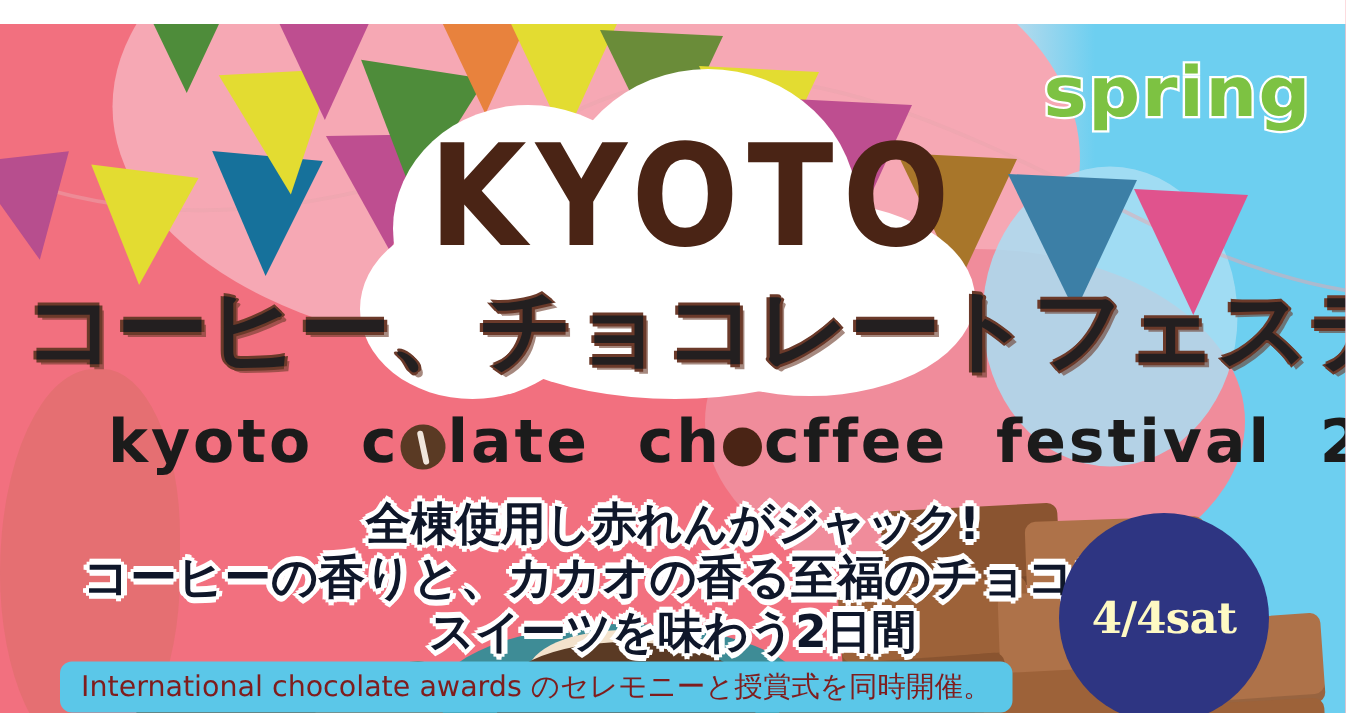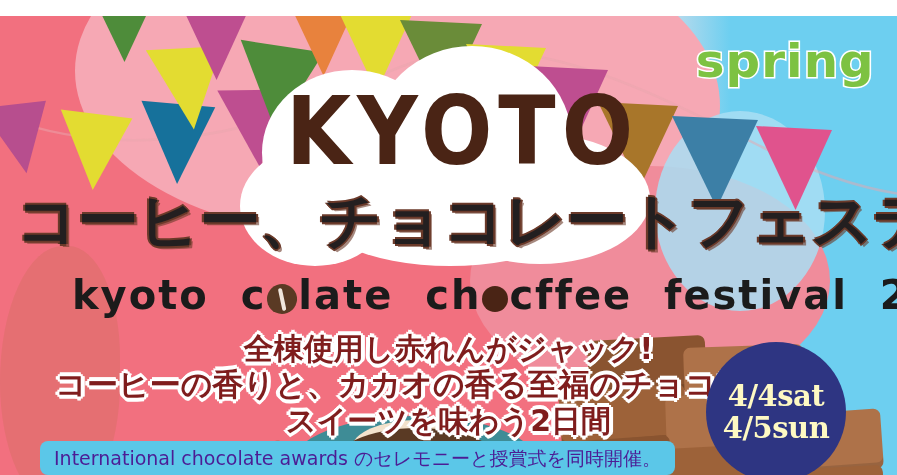--- a/index.html
+++ b/index.html
@@ -177,40 +177,40 @@
   .en-title .dot{
     display:inline-block;width:26px;height:26px;
     background:#4A2415;border-radius:50%;
     position:relative;top:3px;margin:0 1px;
   }
 
   .pinkline{
     position:absolute;left:0;width:897px;text-align:center;
     font-family:"DejaVu Sans",sans-serif;
     font-weight:900;
-    color:#7f1d1d;
+    color:#0f172a;
     white-space:nowrap;
     text-shadow:
       3px 0 0 #fff, -3px 0 0 #fff, 0 3px 0 #fff, 0 -3px 0 #fff,
       2px 2px 0 #fff, -2px 2px 0 #fff, 2px -2px 0 #fff, -2px -2px 0 #fff,
       4px 0 0 #fff, -4px 0 0 #fff, 0 4px 0 #fff, 0 -4px 0 #fff;
   }
   .pl1{top:313px;font-size:30px;}
   .pl2{top:348px;font-size:31px;}
   .pl3{top:385px;font-size:30px;}
 
   .banner{
     position:absolute;left:40px;top:425px;
     height:34px;line-height:34px;
     padding:0 14px;
     background:#5BC7E8;
     border-radius:8px;
     font-family:"DejaVu Sans",sans-serif;
     font-size:19px;font-weight:400;
-    color:#4c1d95;
+    color:#7f1d1d;
     white-space:nowrap;
   }
 
   .datecircle{
     position:absolute;left:706px;top:326px;
     width:140px;height:140px;border-radius:50%;
     background:#2E3582;
     color:#fef9c3;
     font-family:"DejaVu Serif",serif;
     font-weight:700;
@@ -300,16 +300,15 @@
   </div>
 
   <div class="pinkline pl1">全棟使用し赤れんがジャック!</div>
   <div class="pinkline pl2">コーヒーの香りと、カカオの香る至福のチョコレート、</div>
   <div class="pinkline pl3">スイーツを味わう2日間</div>
 
   <div class="banner">International chocolate awards のセレモニーと授賞式を同時開催。</div>
 
   <div class="datecircle">
     <div>4/4sat</div>
-    <div>4/5sun</div>
   </div>
 
 </div>
 
 </body></html>

